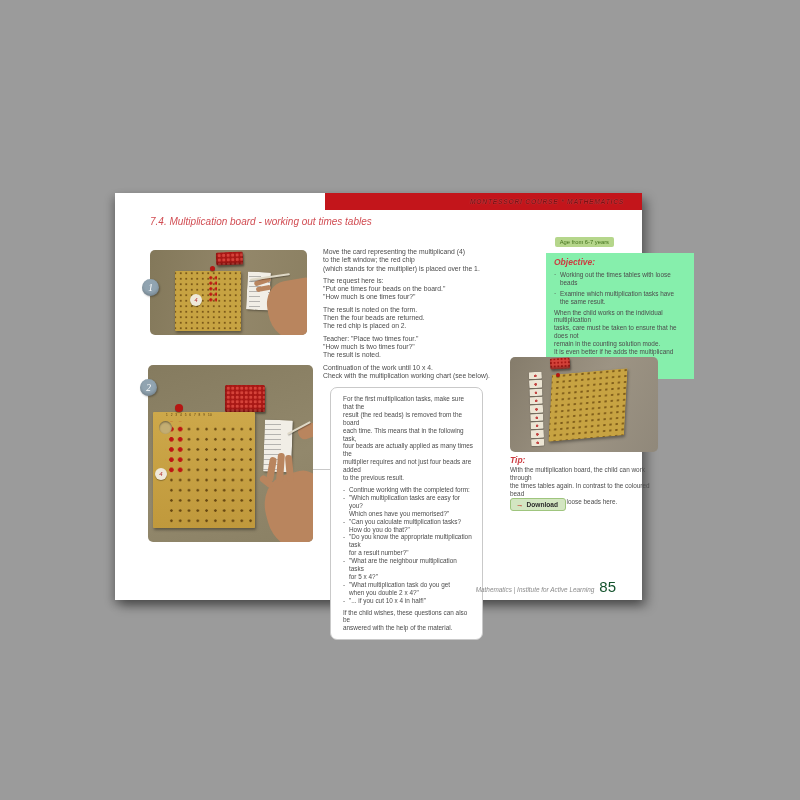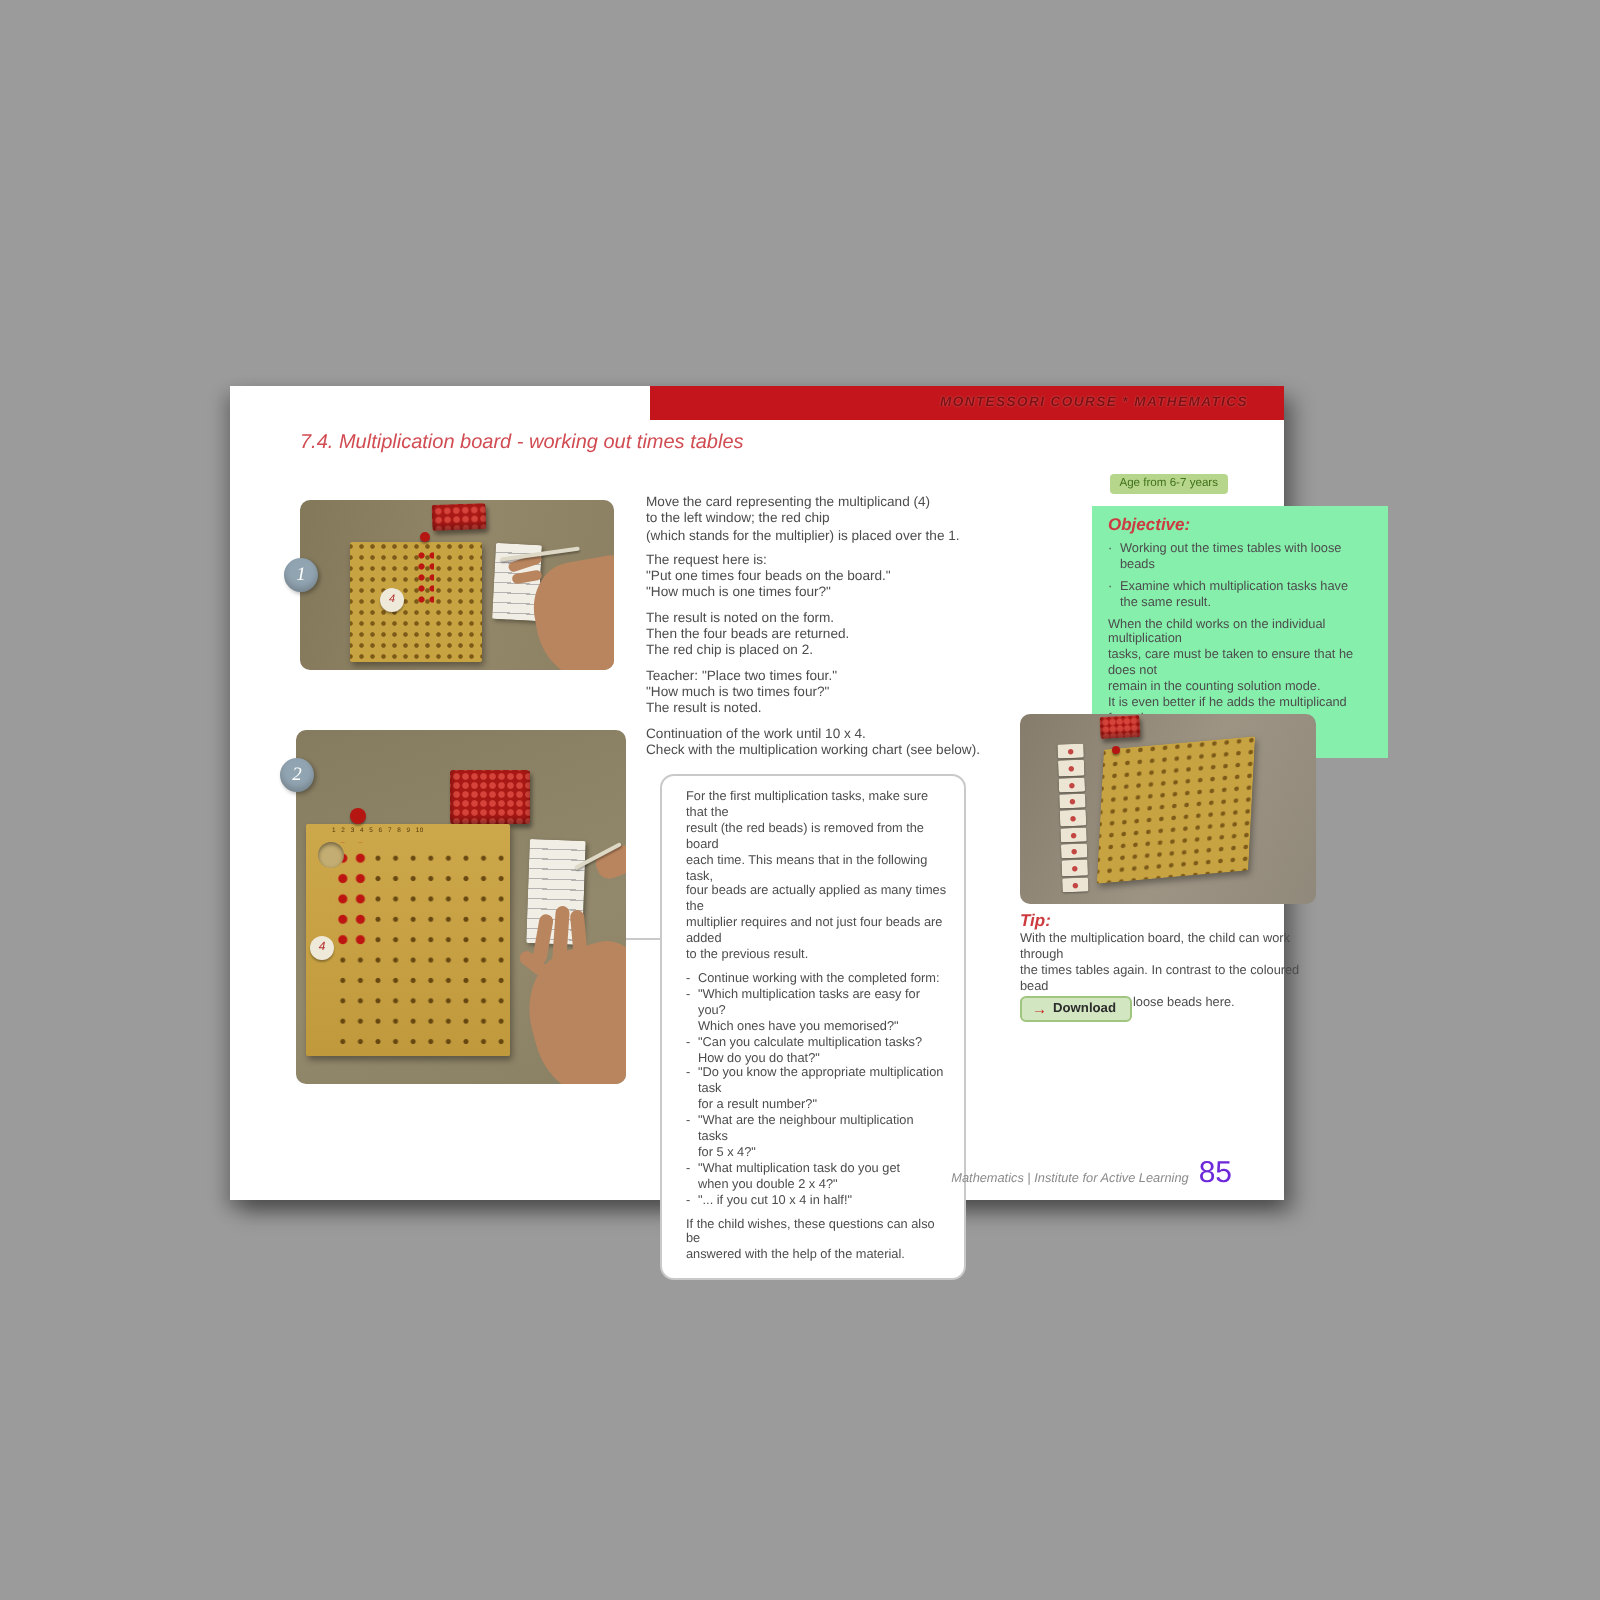--- a/index.html
+++ b/index.html
@@ -137,21 +137,21 @@
   .tiptext{position:absolute;left:395px;top:273px;width:150px;font-size:6.4px;line-height:7.9px;color:#4c4c4c;}
   .download{
     position:absolute;left:395px;top:305px;display:inline-flex;align-items:center;gap:3px;
     background:#d3e6c2;border:1px solid #9fc57e;border-radius:3px;padding:2px 7px 2px 5px;cursor:pointer;
   }
   .download .arr{color:#c32017;font-size:7.5px;font-weight:bold;line-height:7px;}
   .download .lbl{color:#2c2c2c;font-size:6.6px;font-weight:bold;}
   
   .footer{position:absolute;right:26px;bottom:5px;display:flex;align-items:baseline;gap:5px;}
   .footer .imprint{font-size:6.4px;font-style:italic;color:#8b8b8b;}
-  .footer .pnum{font-size:15px;color:#6d28d9;}
+  .footer .pnum{font-size:15px;color:#14532d;}
 </style>
 </head>
 <body>
 
 <div class="page">
 
   <div class="redbar">
     <span>MONTESSORI COURSE * MATHEMATICS</span>
   </div>
 

